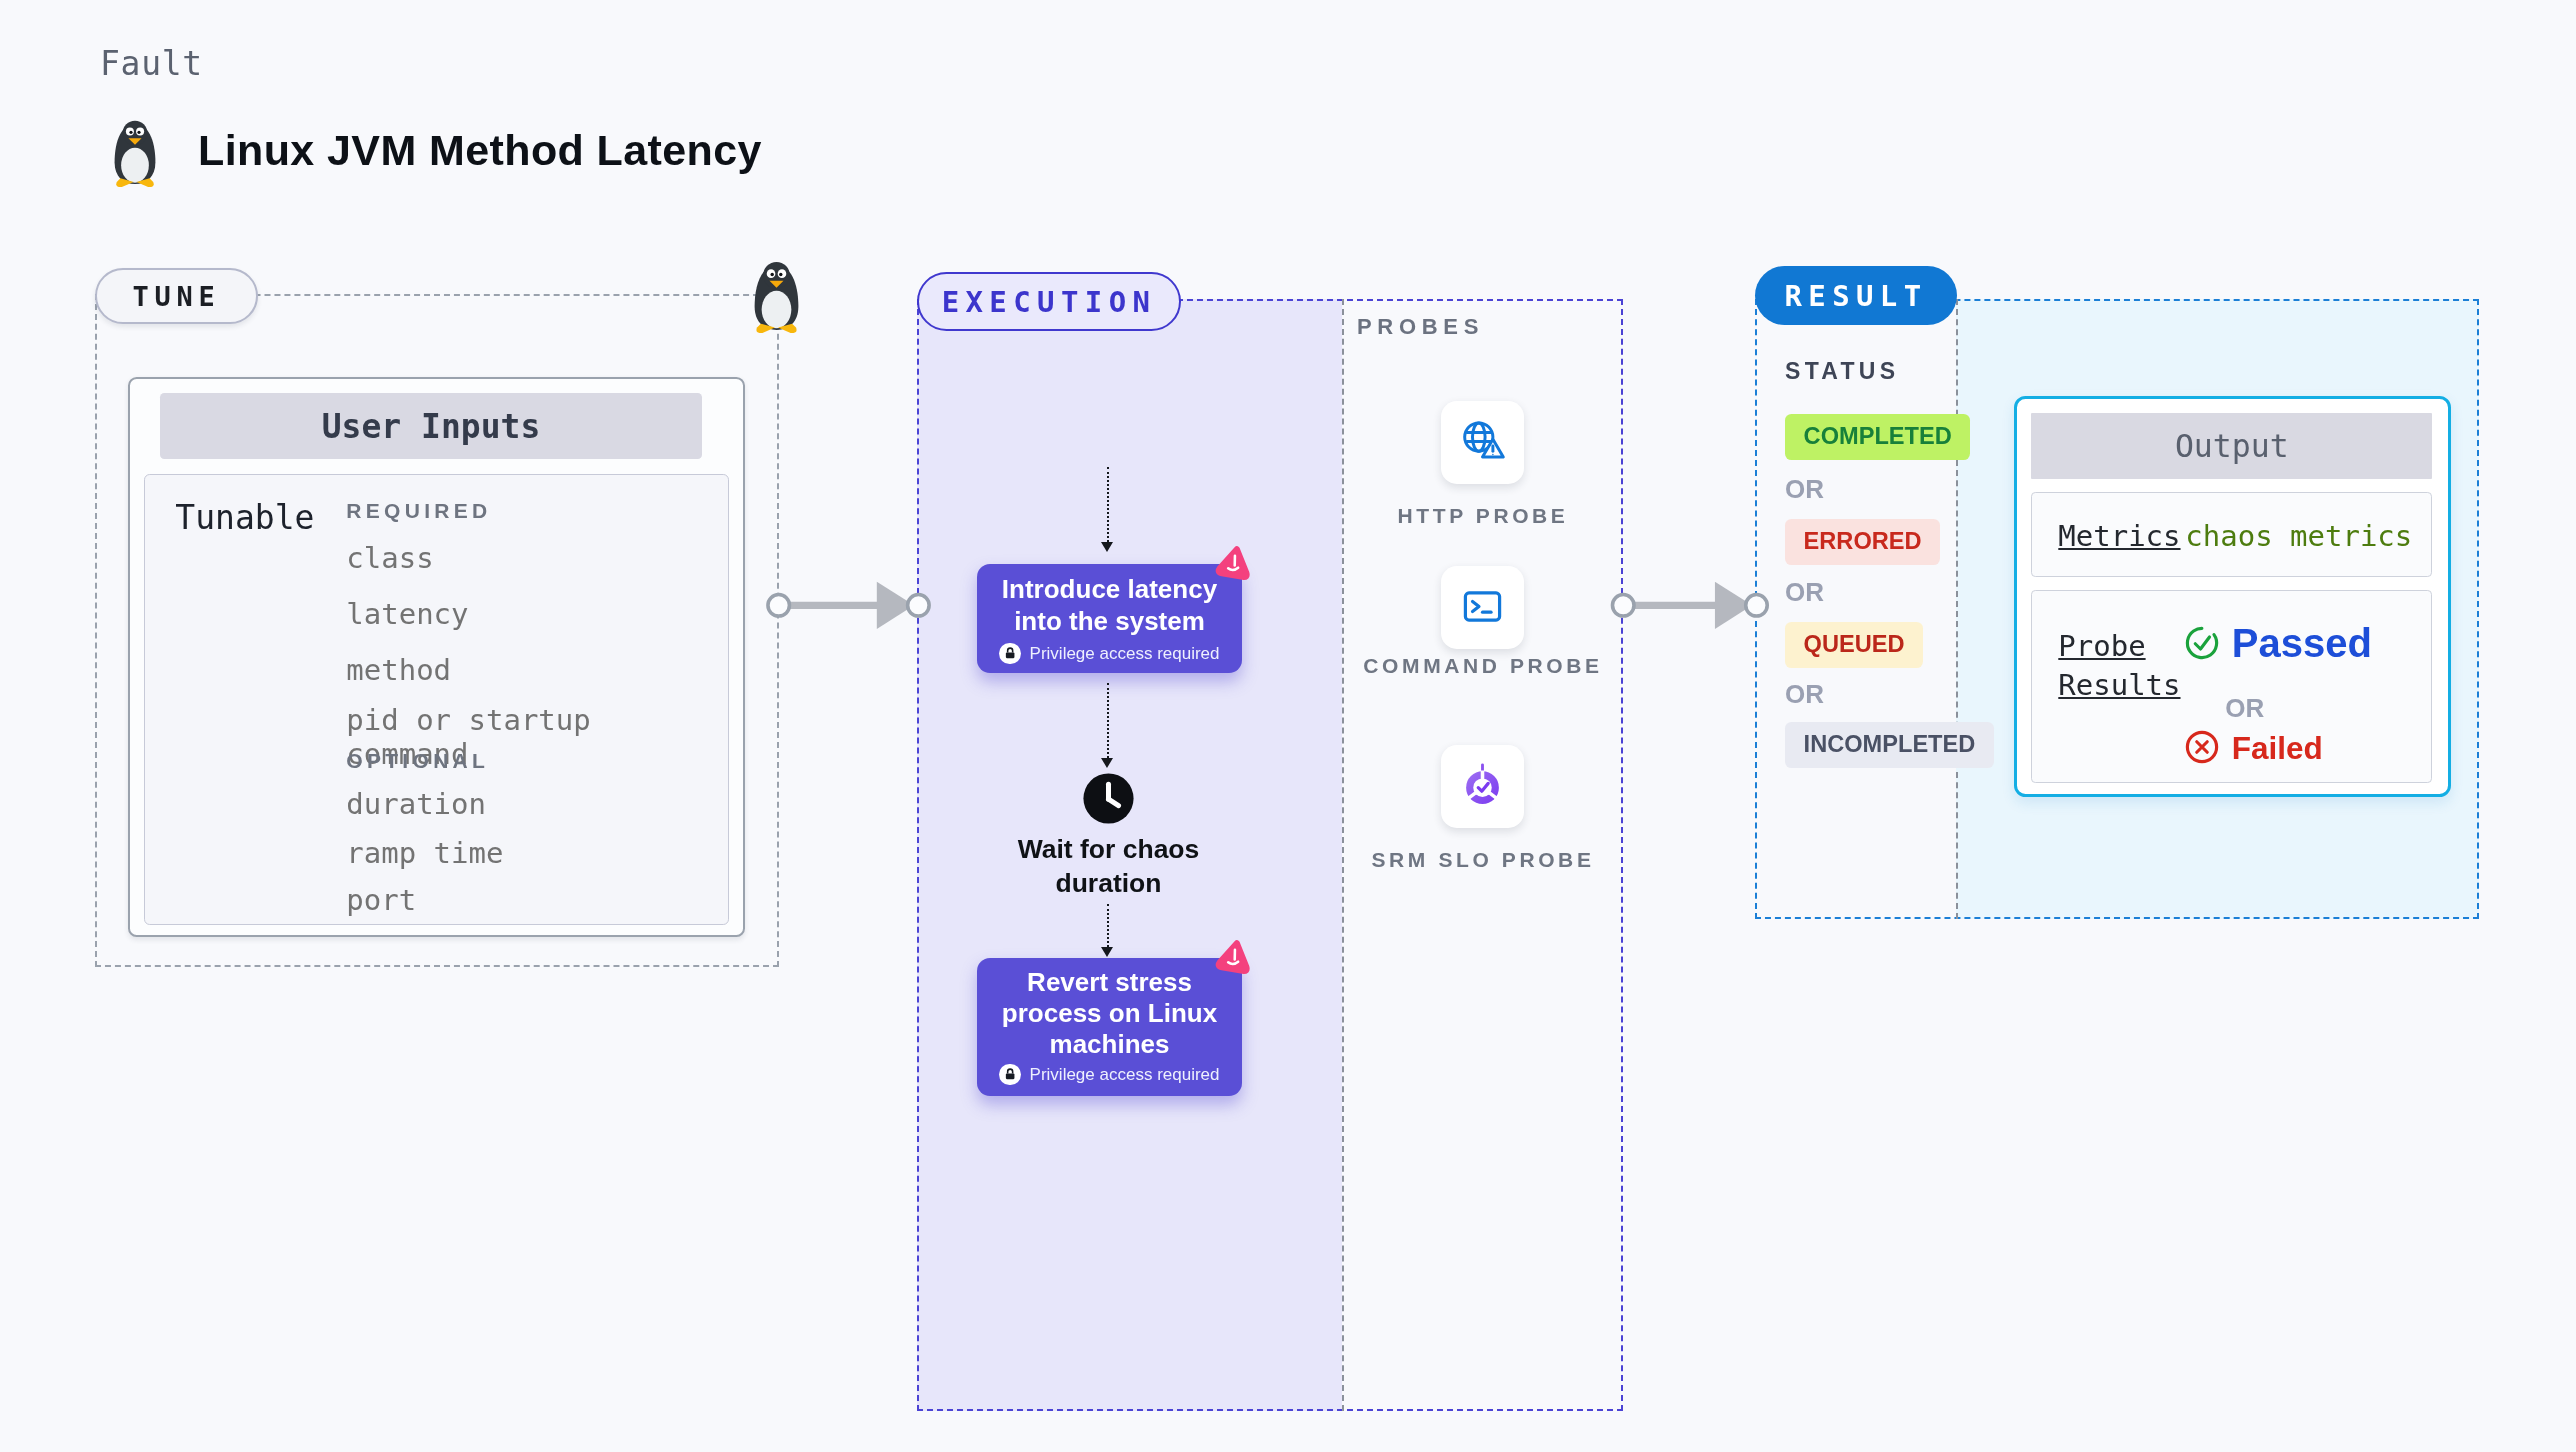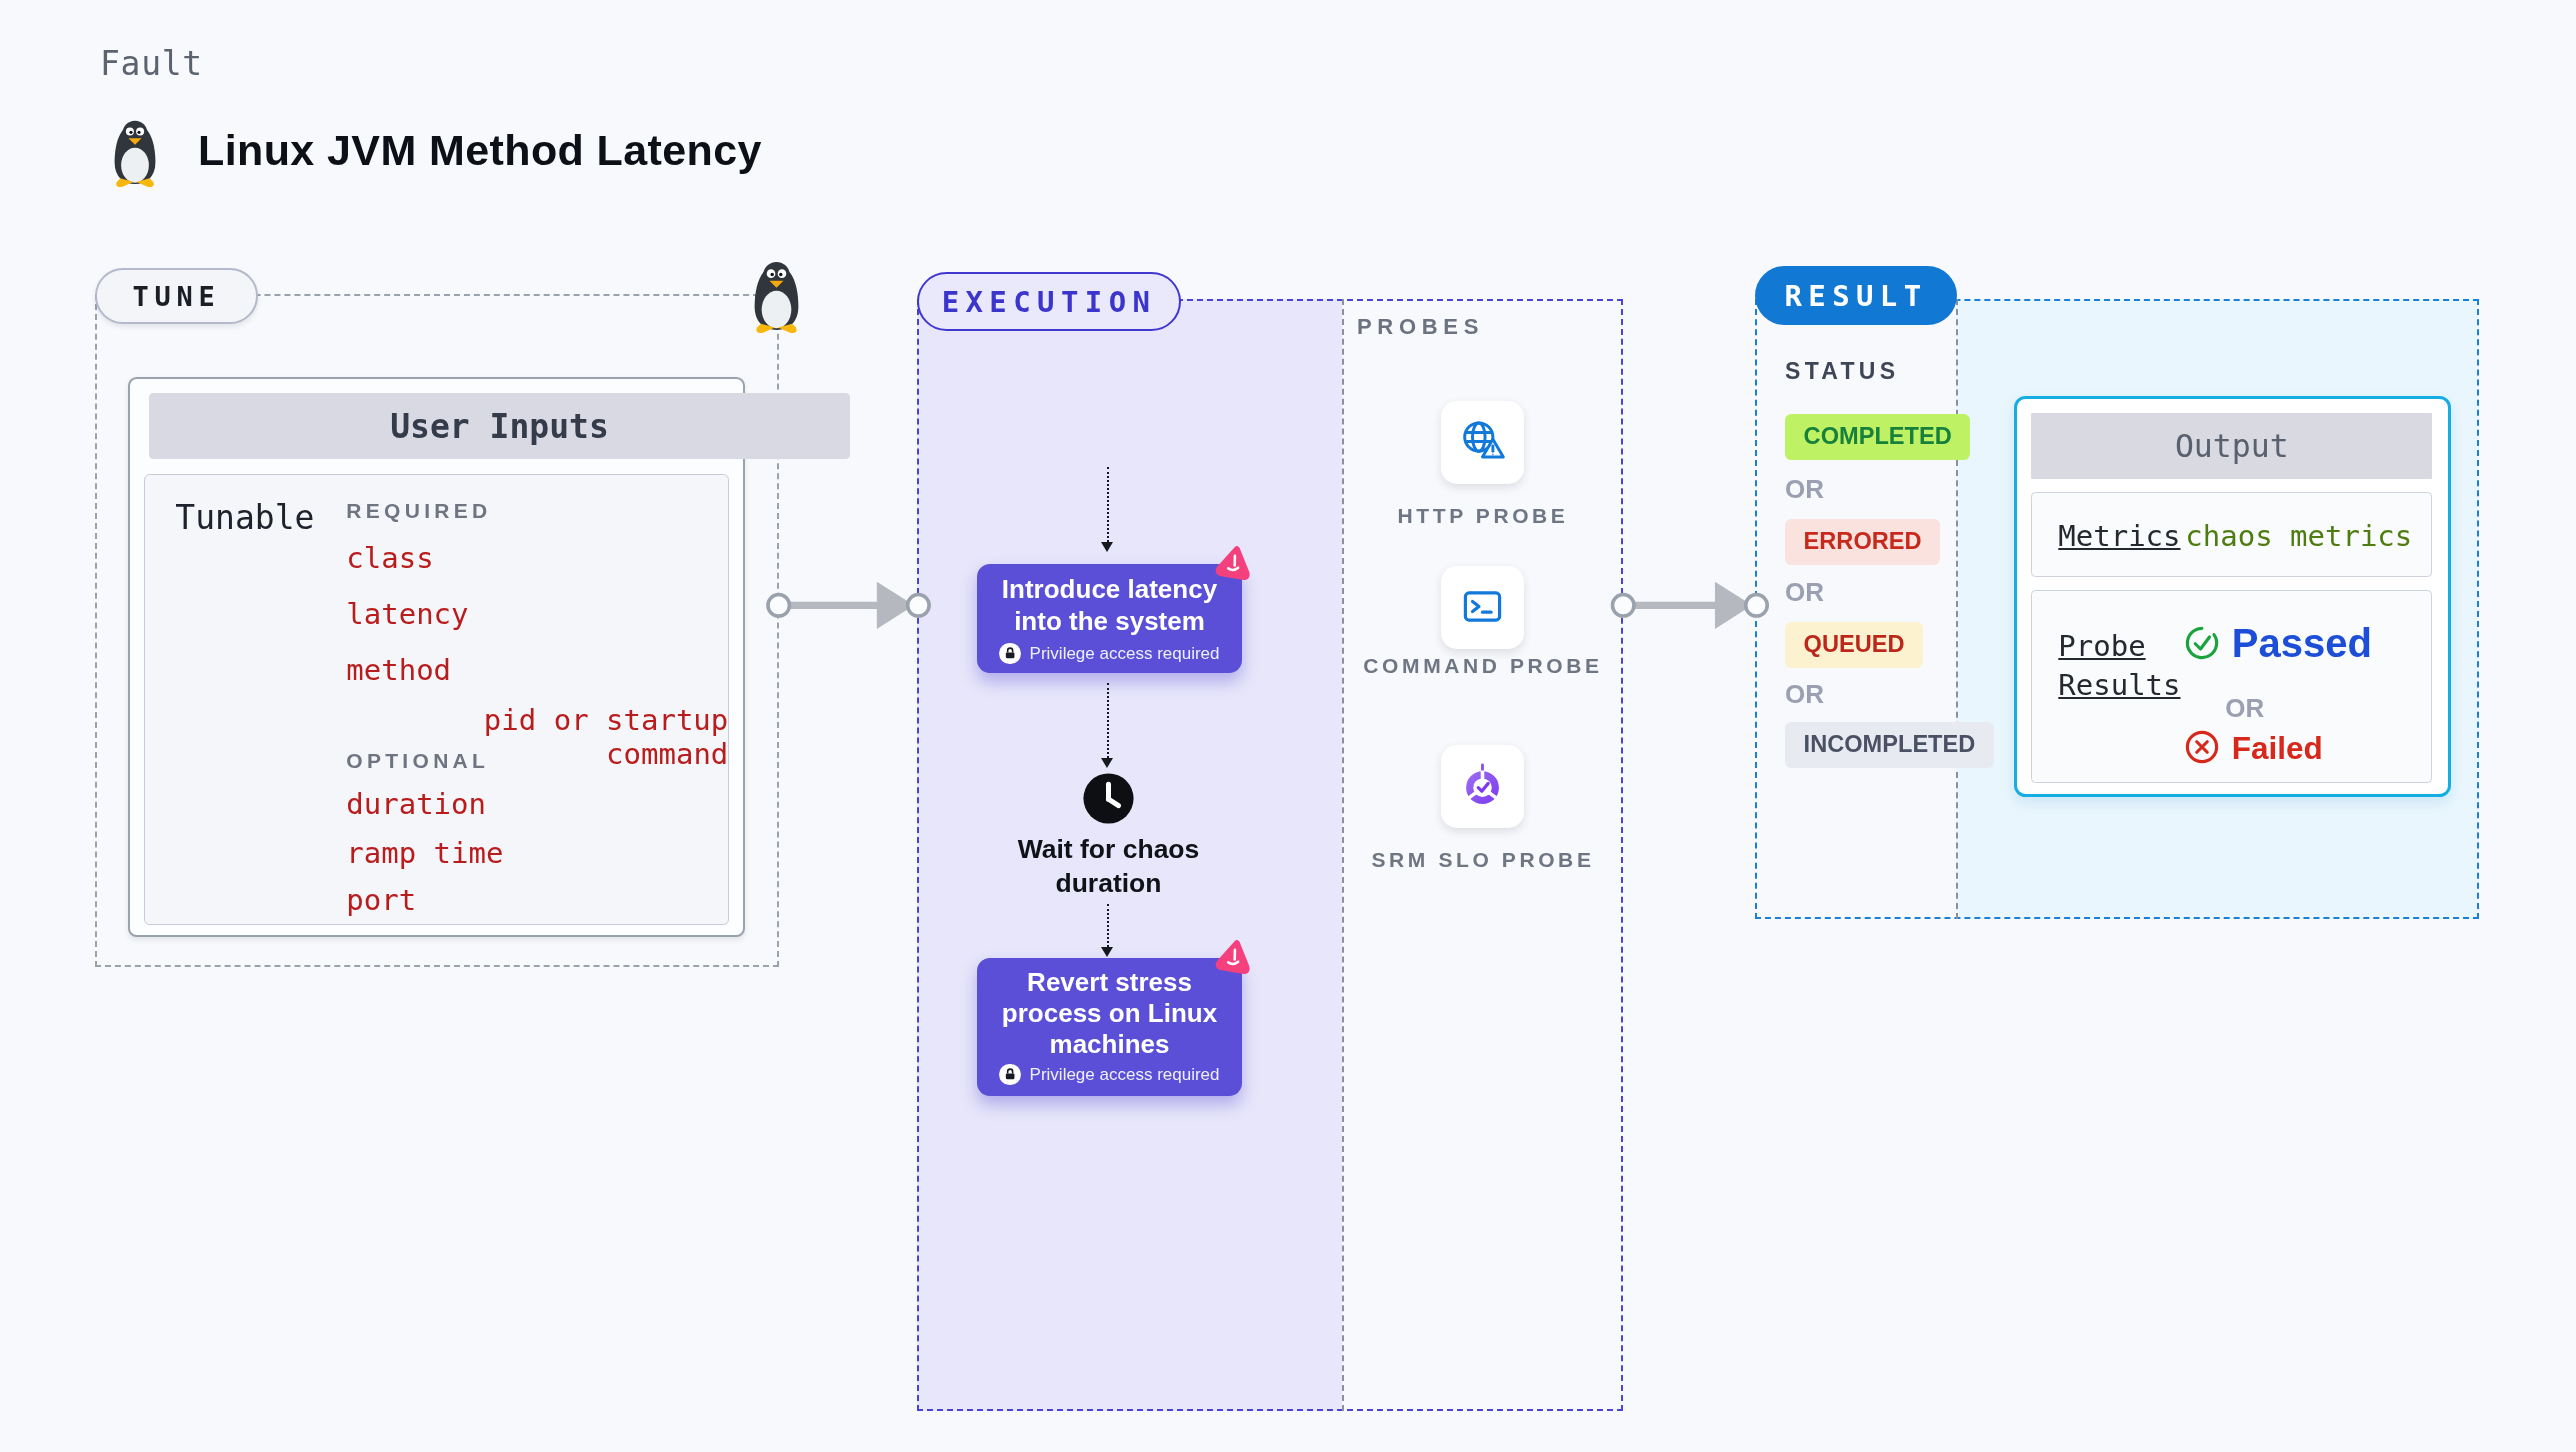--- a/index.html
+++ b/index.html
@@ -35,27 +35,27 @@
   .exec-fill  { left:917px; top:299px; width:425px; height:1112px; background:#e7e6fa; z-index:1; }
   .exec-box   { left:917px; top:299px; width:706px; height:1112px; border:2.9px dashed #4b43d4; z-index:2; }
   .probes-divider { left:1342px; top:299px; height:1112px; width:0; border-left:2.1px dashed #8b919b; z-index:2; }
   .result-fill{ left:1956px; top:299px; width:523px; height:620px; background:#e9f6fd; z-index:1; }
   .result-box { left:1755px; top:299px; width:724px; height:620px; border:2.9px dashed #1b7fd6; z-index:2; }
   .result-divider { left:1956px; top:299px; height:620px; width:0; border-left:2.1px dashed #8b919b; z-index:2; }
 
   
   .ui-card { left:128px; top:377px; width:617px; height:560px; background:#fcfdfe;
     border:2.1px solid #9aa2ad; border-radius:8.6px; z-index:3; box-shadow:0 2.1px 5.7px rgba(40,45,70,.10); }
-  .ui-head { left:19px; top:14.3px; width:701px; height:66px; background:#d9d9e3; border-radius:4.3px;
+  .ui-head { left:30px; top:14.3px; width:542px; height:66px; background:#d9d9e3; border-radius:4.3px;
     display:flex; align-items:center; justify-content:center; font-size:33px; font-weight:bold; color:#343b4b; }
   .ui-body { left:14.3px; top:95px; width:585px; height:451px; background:#f5f6fa;
     border:1.4px solid #c7cad8; border-radius:5.7px; }
   .tunable-label { left:30px; top:23px; font-size:33px; color:#1d222c; }
   .group-label { left:201px; font-size:21px; font-weight:bold; letter-spacing:4.3px; color:#6e7480; }
-  .tn-item { left:201px; font-size:29px; color:#b91c1c;text-align:right; }
+  .tn-item { left:201px; font-size:29px; color:#737373; }
 
   
   .exec-step { z-index:3; text-align:center; font-size:26.5px; line-height:34px; font-weight:bold; color:#0f1216; }
   .dotline { width:0; border-left:2.9px dotted #15181d; z-index:3; }
   .dothead { width:0; height:0; border-left:6.4px solid transparent; border-right:6.4px solid transparent;
     border-top:10.7px solid #15181d; z-index:3; }
   .chaos-node { width:265px; background:#5a4fd6; border-radius:13px; z-index:3; color:#fff;
     box-shadow:0 8.6px 15.8px rgba(80,70,210,.35); text-align:center; }
   .chaos-node .node-title { font-size:26px; line-height:31.5px; font-weight:bold; padding:10px 20px 0 20px; }
   .priv-row { display:flex; align-items:flex-end; justify-content:center; gap:8.6px; margin-top:5.7px; }

